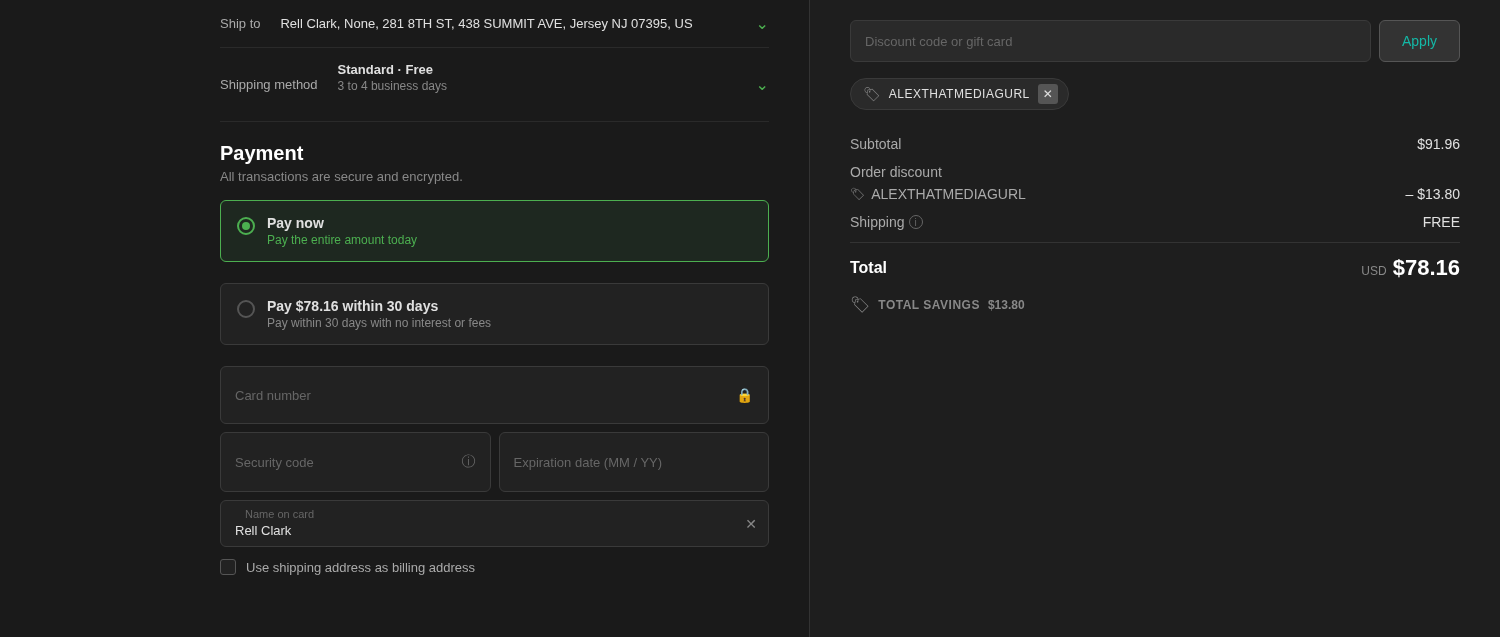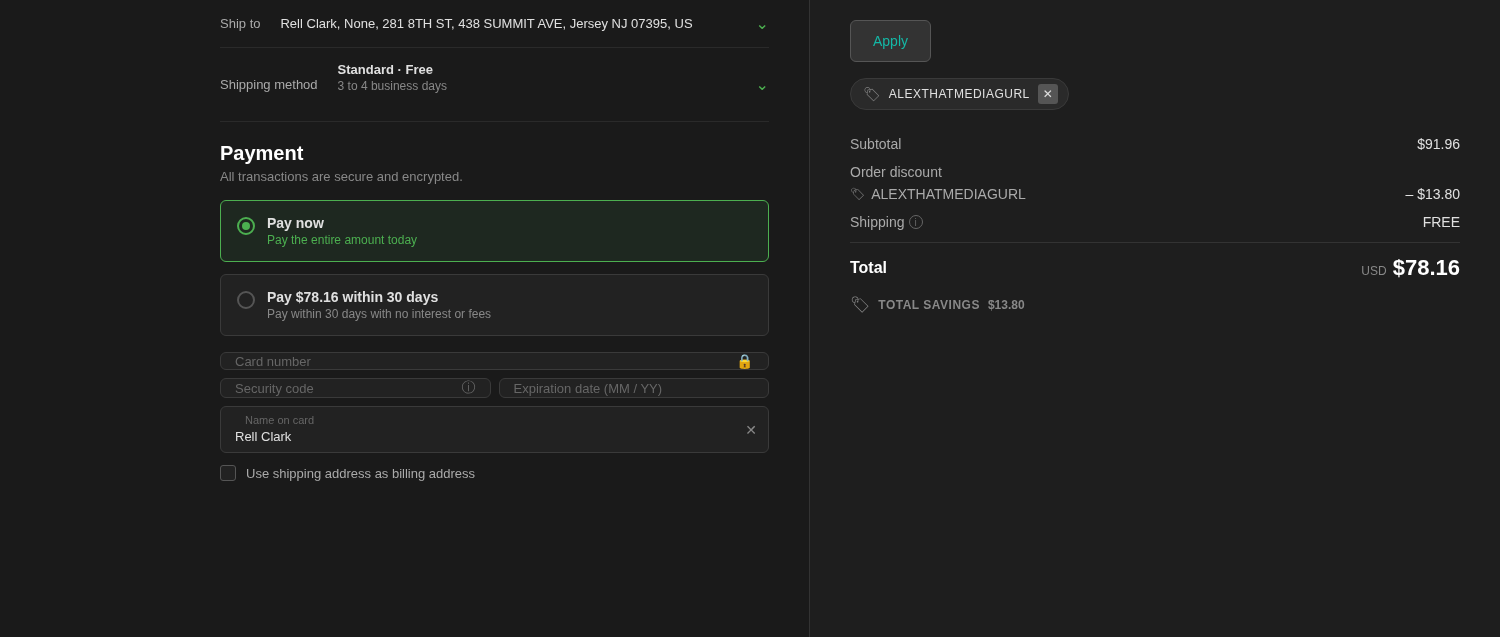--- a/index.html
+++ b/index.html
@@ -78,21 +78,21 @@
     .payment-subtitle {
       color: #888;
       font-size: 13px;
       margin-bottom: 16px;
     }
 
     .payment-option {
       border: 1px solid #3a3a3a;
       border-radius: 6px;
       padding: 14px 16px;
-      margin-bottom: 12px;
+      margin-bottom: 21px;
       display: flex;
       align-items: flex-start;
       gap: 12px;
       cursor: pointer;
       background: #222;
     }
 
     .payment-option.selected {
       border-color: #4caf50;
       background: #1e2820;
@@ -142,21 +142,21 @@
     .option-sublabel-gray {
       color: #888;
       font-size: 12px;
       margin-top: 2px;
     }
 
     .card-field {
       border: 1px solid #3a3a3a;
       border-radius: 6px;
       background: #222;
-      padding: 0 14px;
+      padding: 20px 14px;
       color: #888;
       font-size: 13px;
       display: flex;
       align-items: center;
       justify-content: space-between;
       margin-bottom: 8px;
     }
 
     .card-field input {
       background: transparent;
@@ -496,20 +496,21 @@
 
   <div class="checkbox-row">
     <div class="checkbox-box"></div>
     <span class="checkbox-label">Use shipping address as billing address</span>
   </div>
 </div>
 
 <div class="right-panel">
   
   <div class="discount-row">
+    <input class="discount-input" type="text" placeholder="Discount code or gift card" style="">
     <button class="apply-button">Apply</button>
   </div>
 
   
   <div class="coupon-tag">
     <span class="coupon-icon">🏷</span>
     <span class="coupon-text">ALEXTHATMEDIAGURL</span>
     <button class="coupon-close">✕</button>
   </div>
 

